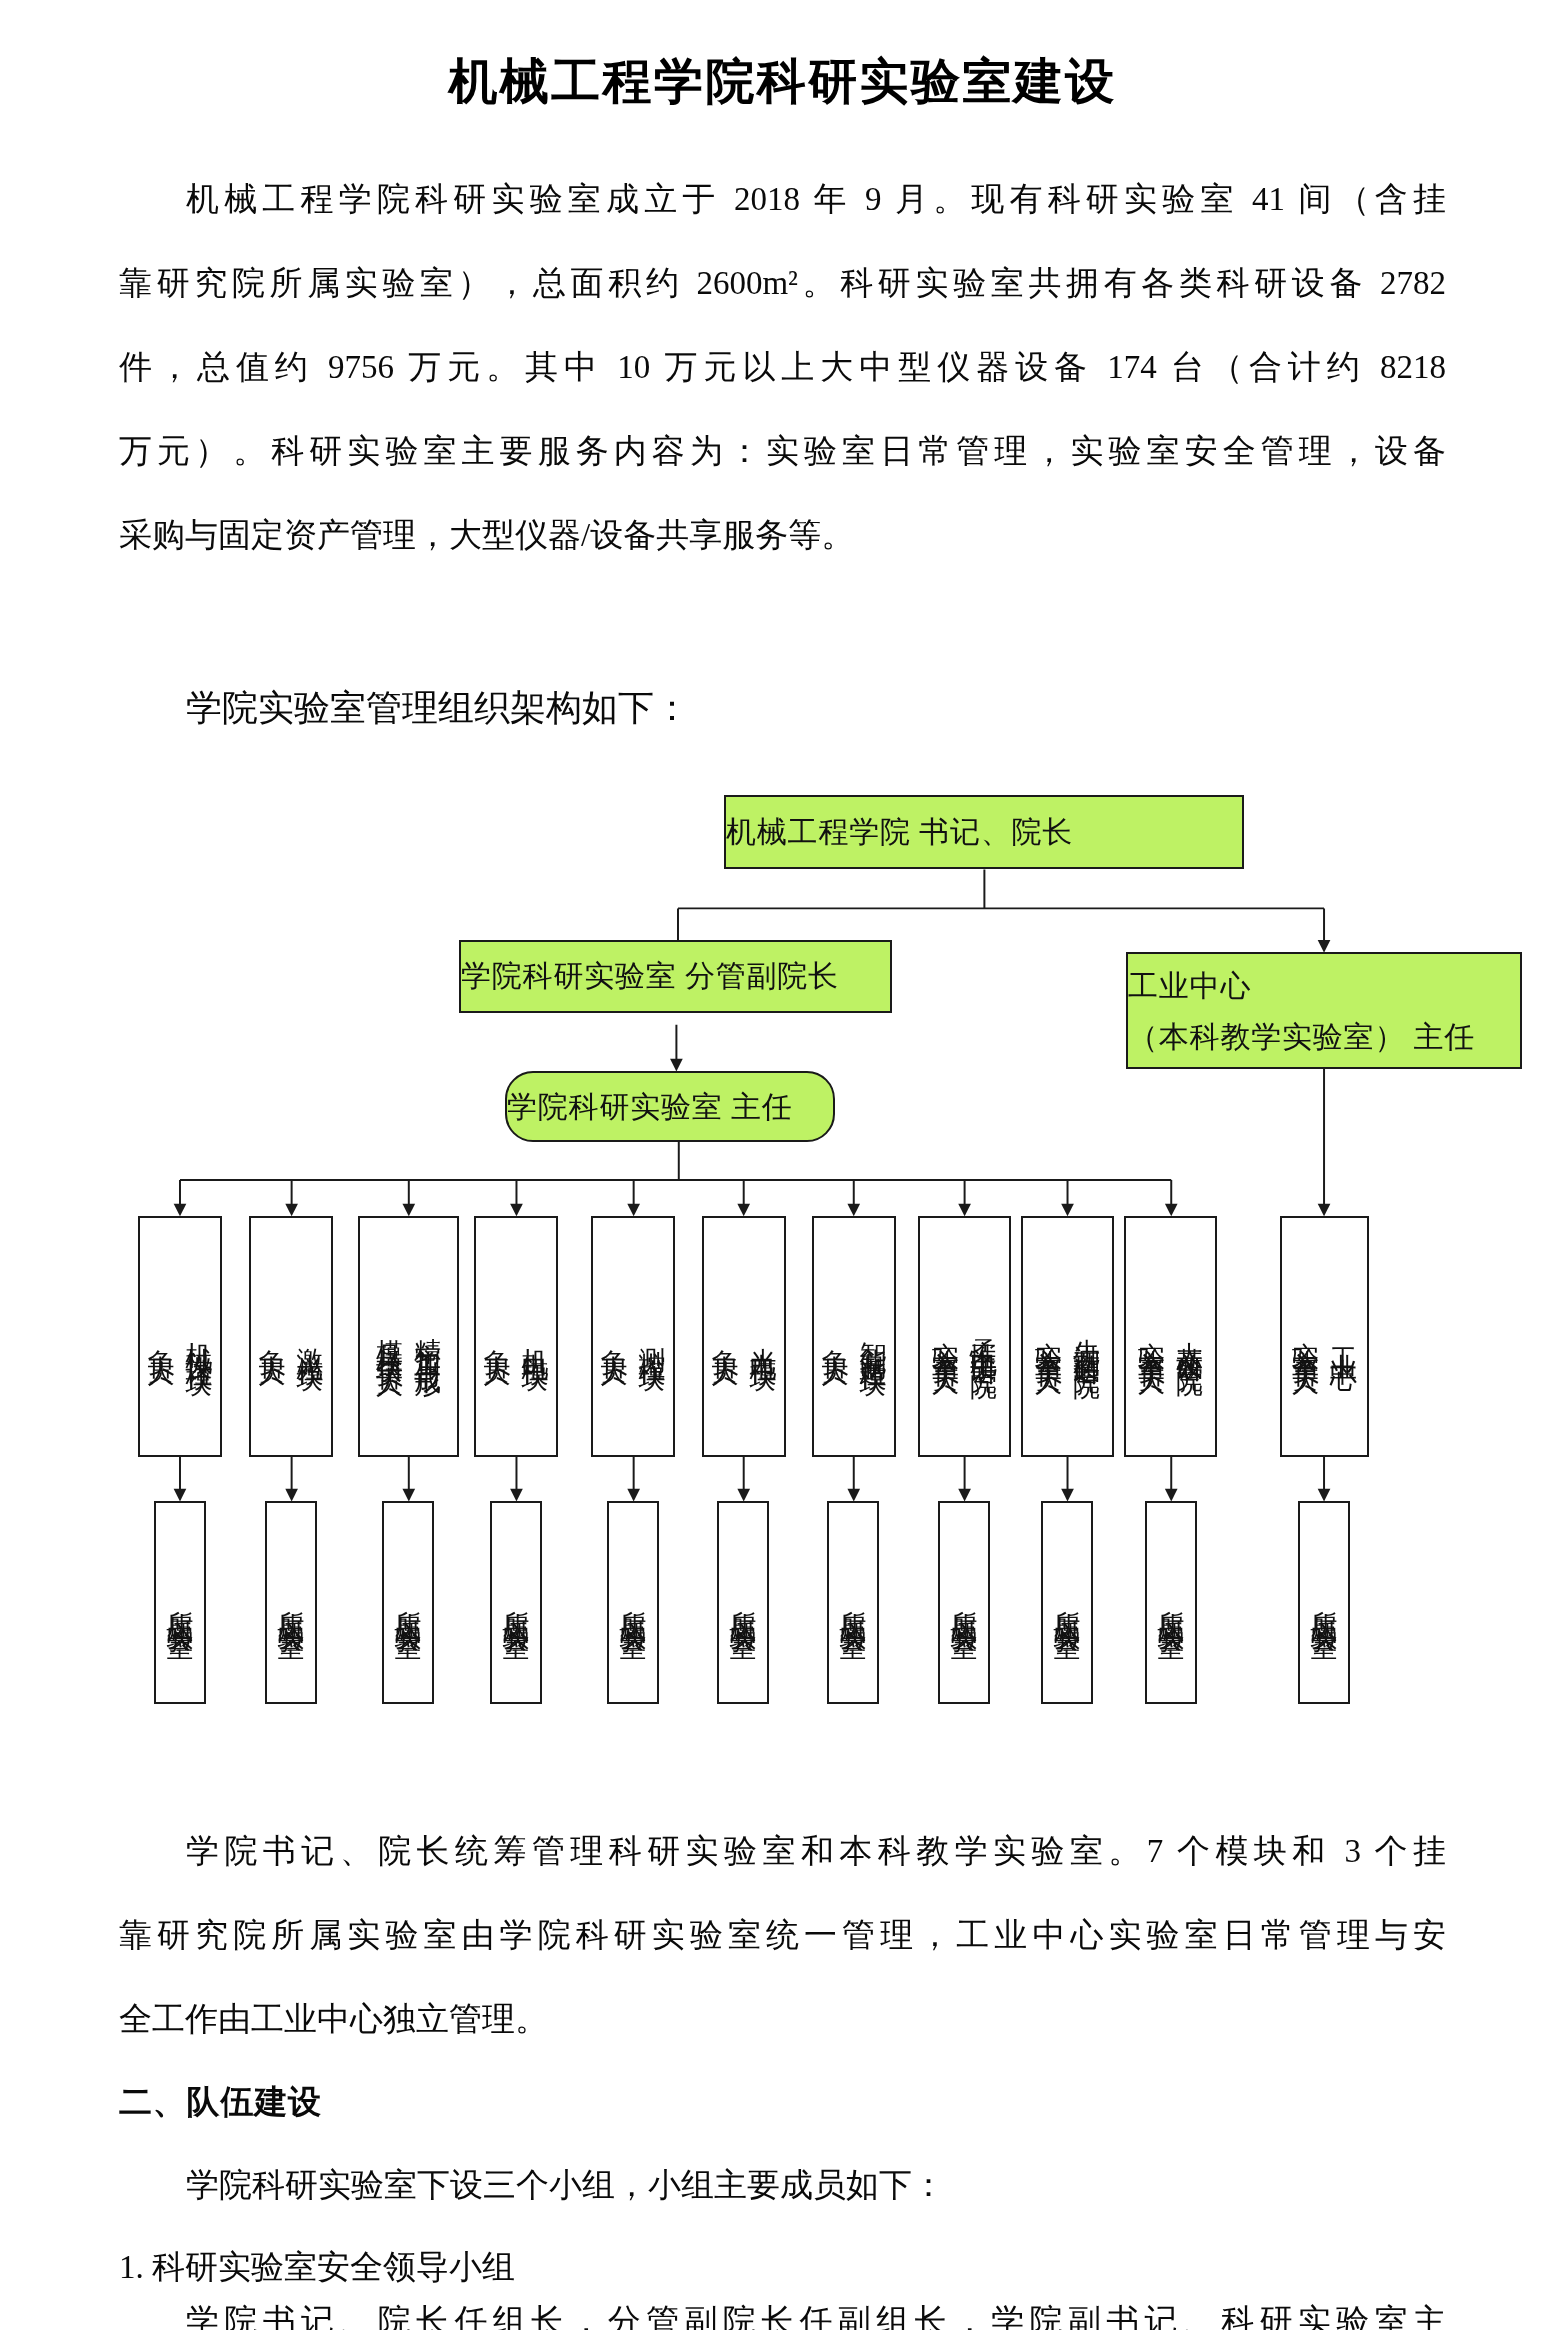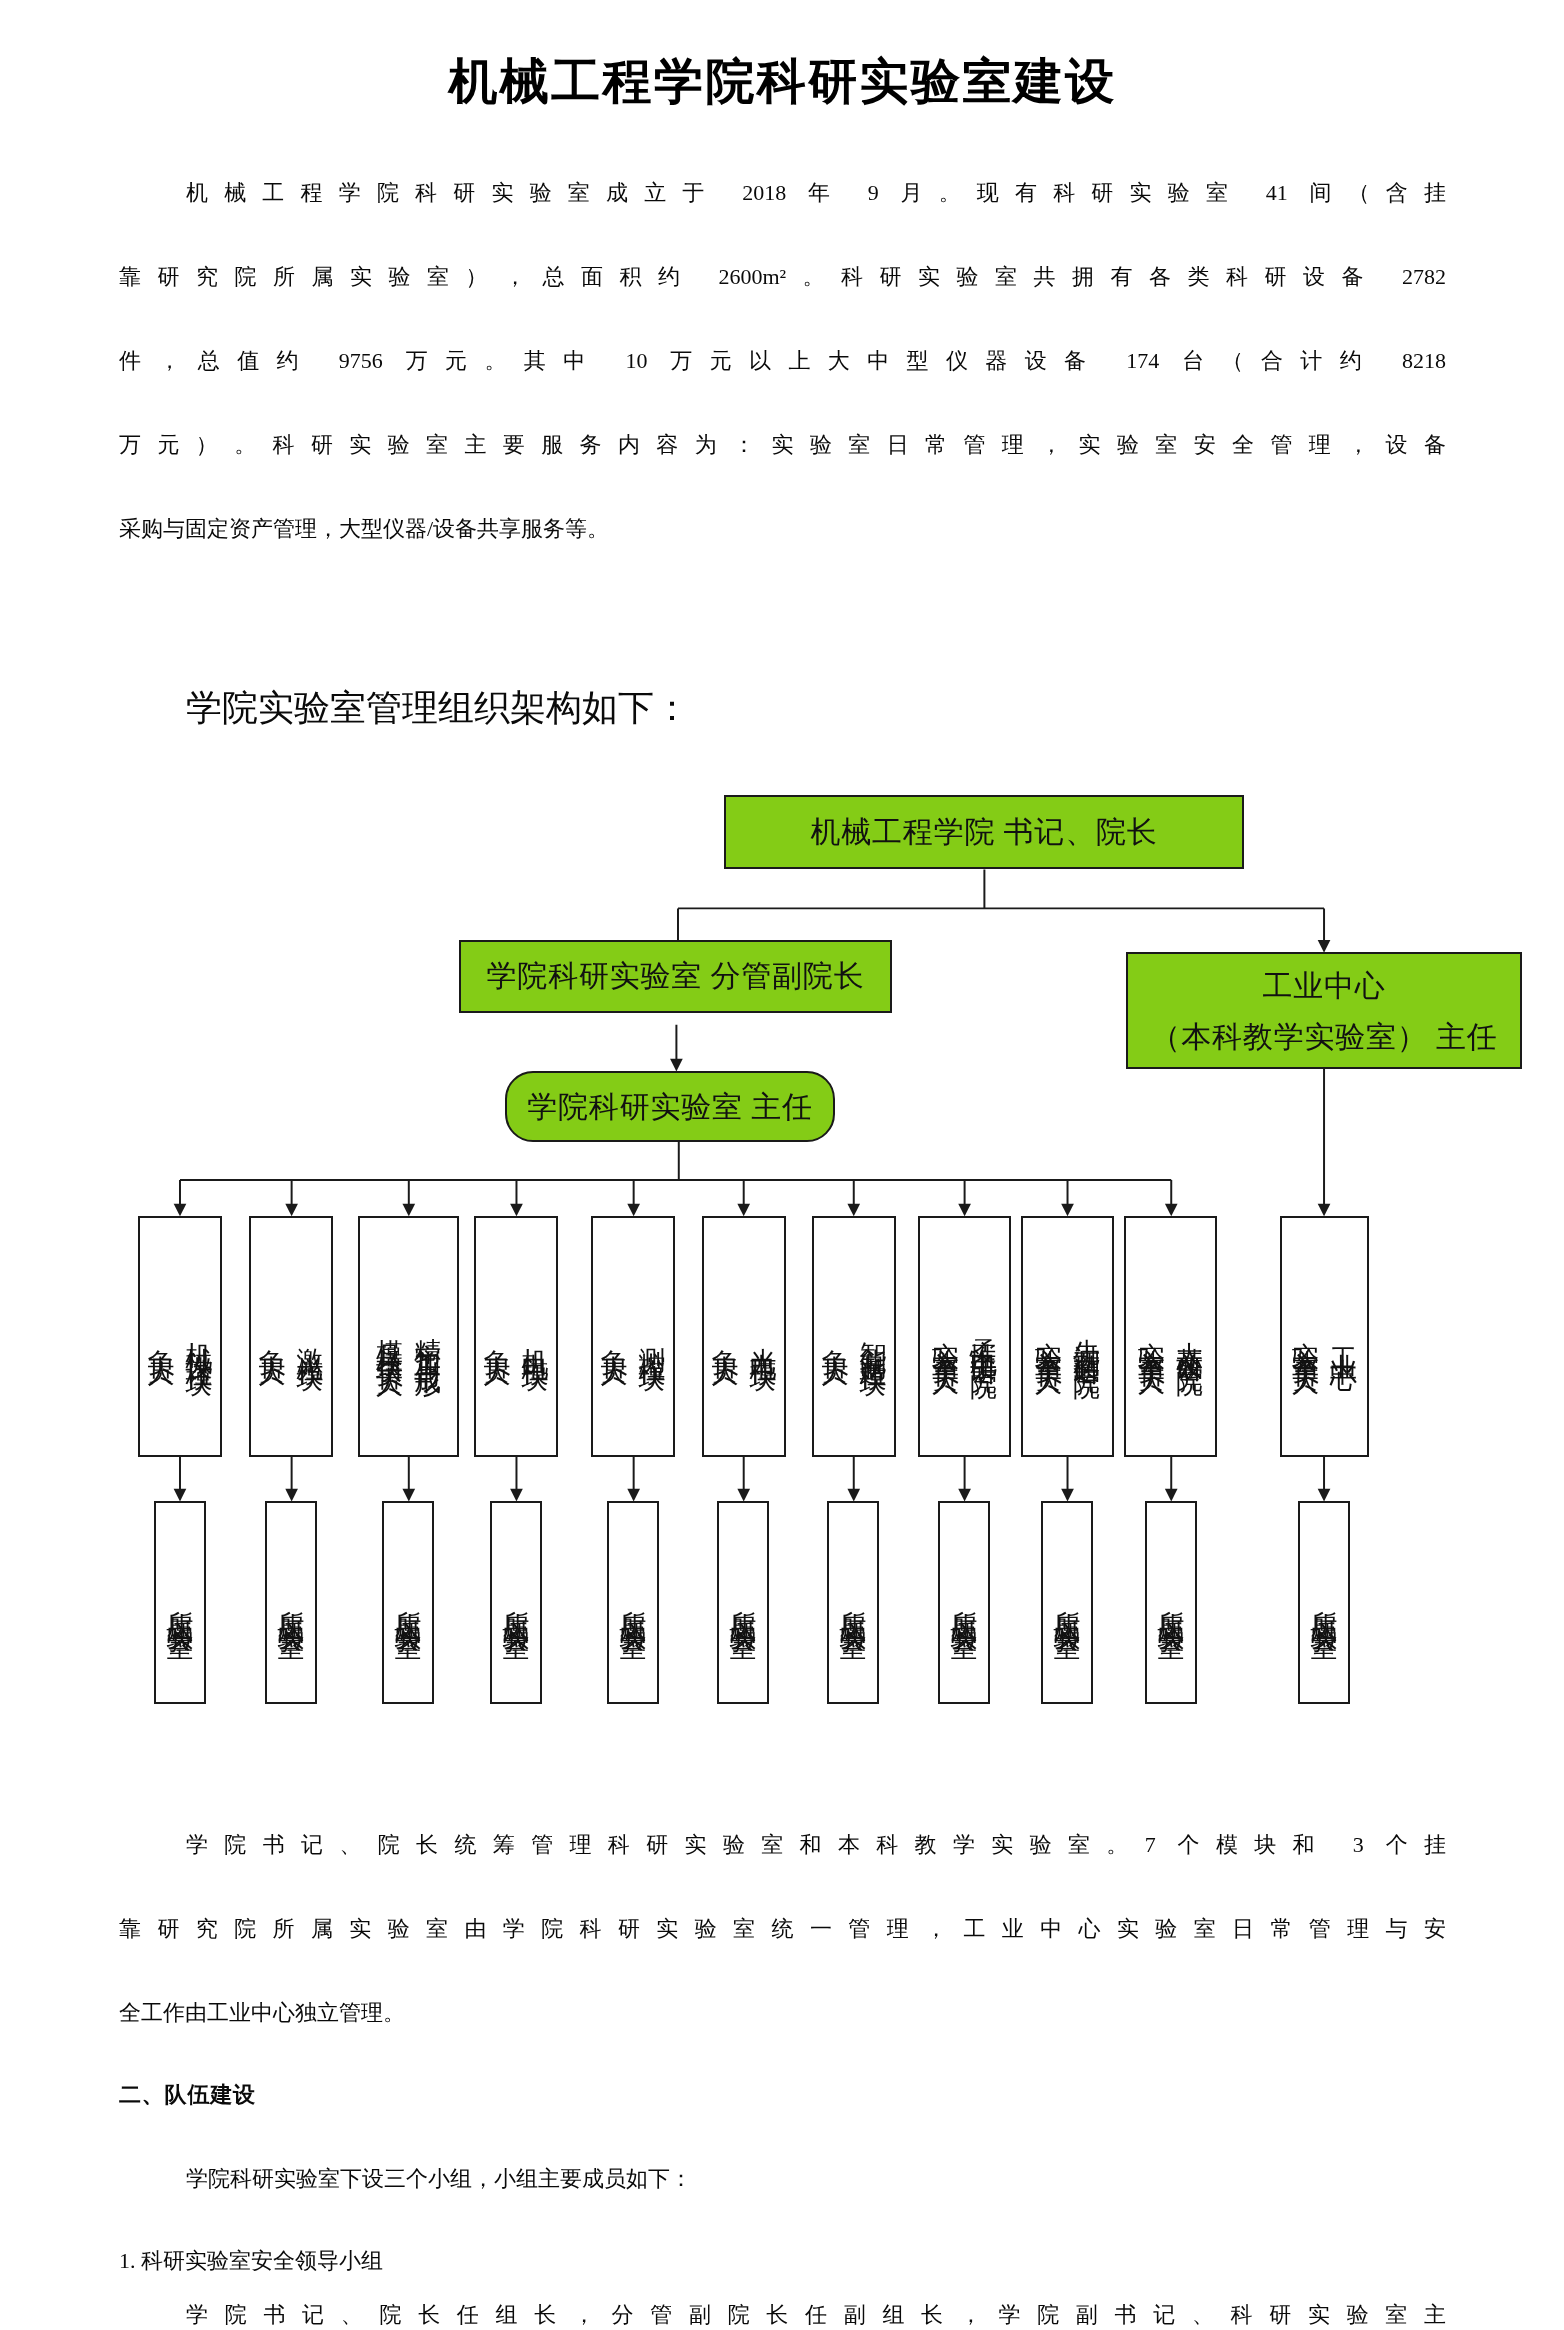--- a/index.html
+++ b/index.html
@@ -8,36 +8,36 @@
     background:#ffffff;color:#000;
     font-family:"Liberation Serif","DejaVu Serif",serif;
   }
   .doc{position:absolute;inset:0;padding-left:33px;}
   .title{
     position:absolute;top:49px;left:0;width:100%;text-align:center;
     font-size:49px;font-weight:bold;letter-spacing:2.4px;
     font-family:"Liberation Sans","DejaVu Sans",sans-serif;
   }
   .line{
-    position:absolute;left:119px;width:1327px;font-size:22px;line-height:1.25;
+    position:absolute;left:119px;width:1327px;font-size:33px;line-height:1.25;
     color:#0a0a0a;
   }
   .jline{text-align:justify;text-align-last:justify;text-justify:inter-character;}
   .lline{text-align-last:left;}
   .ind{text-indent:67px;}
   .hd{
     font-weight:bold;font-family:"Liberation Sans","DejaVu Sans",sans-serif;
     letter-spacing:0.8px;
   }
   
   .chart{position:absolute;left:0;top:792px;width:1565px;height:958px;}
   .connectors{position:absolute;left:0;top:0;}
   .box{
-    position:absolute;box-sizing:border-box;border:2.4px solid #1a1a1a;background:#84cc16;
-    font-size:30px;color:#111;text-align:center;letter-spacing:0.8px;
+    position:absolute;box-sizing:border-box;border:2.4px solid #1a1a1a;background:#bef264;
+    font-size:30px;color:#111;letter-spacing:0.8px;
   }
   .root{left:724px;top:3.2px;width:520px;height:74px;line-height:70px;}
   .l2a{left:459px;top:148px;width:433px;height:73px;line-height:68px;}
   .l2b{left:1126px;top:160px;width:396px;height:117px;padding-top:6.3px;}
   .l2b div{line-height:51px;}
   .l3{left:505px;top:279px;width:330px;height:71px;line-height:67px;border-radius:28px;}
   .modbox{
     position:absolute;top:424px;height:241px;box-sizing:border-box;
     border:2.4px solid #1a1a1a;background:#fff;
     display:flex;flex-direction:row-reverse;justify-content:center;align-items:center;

